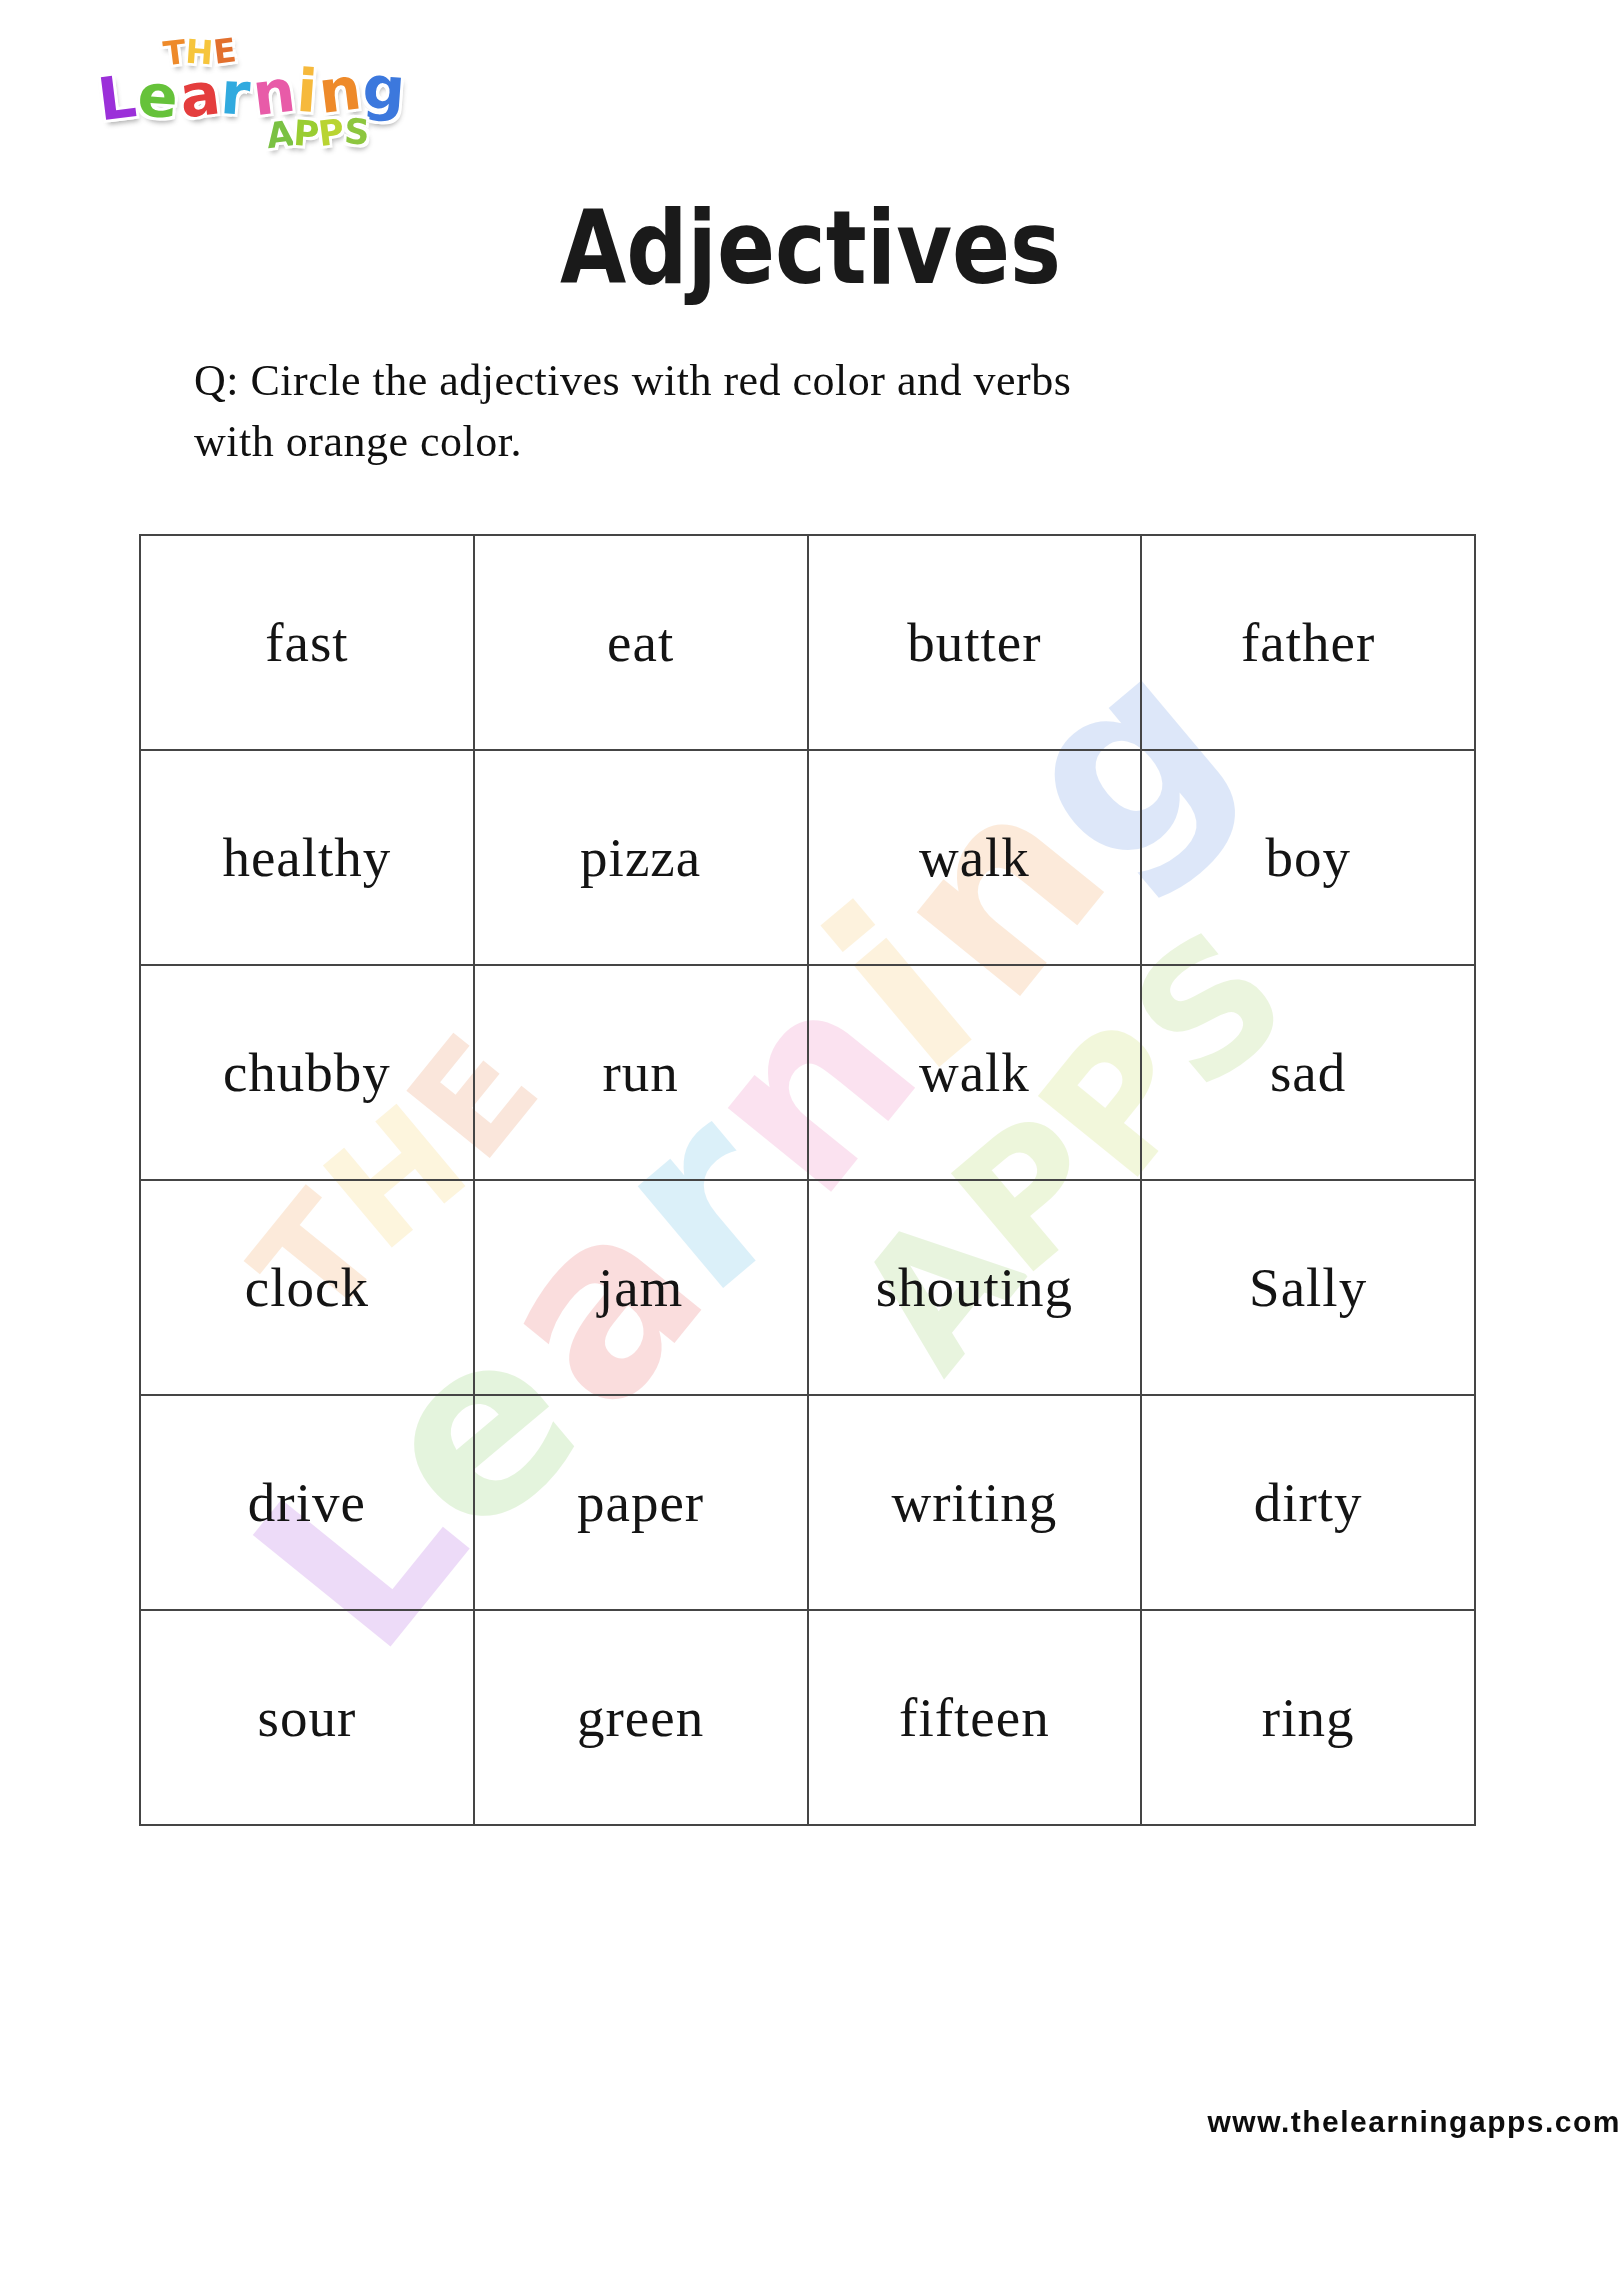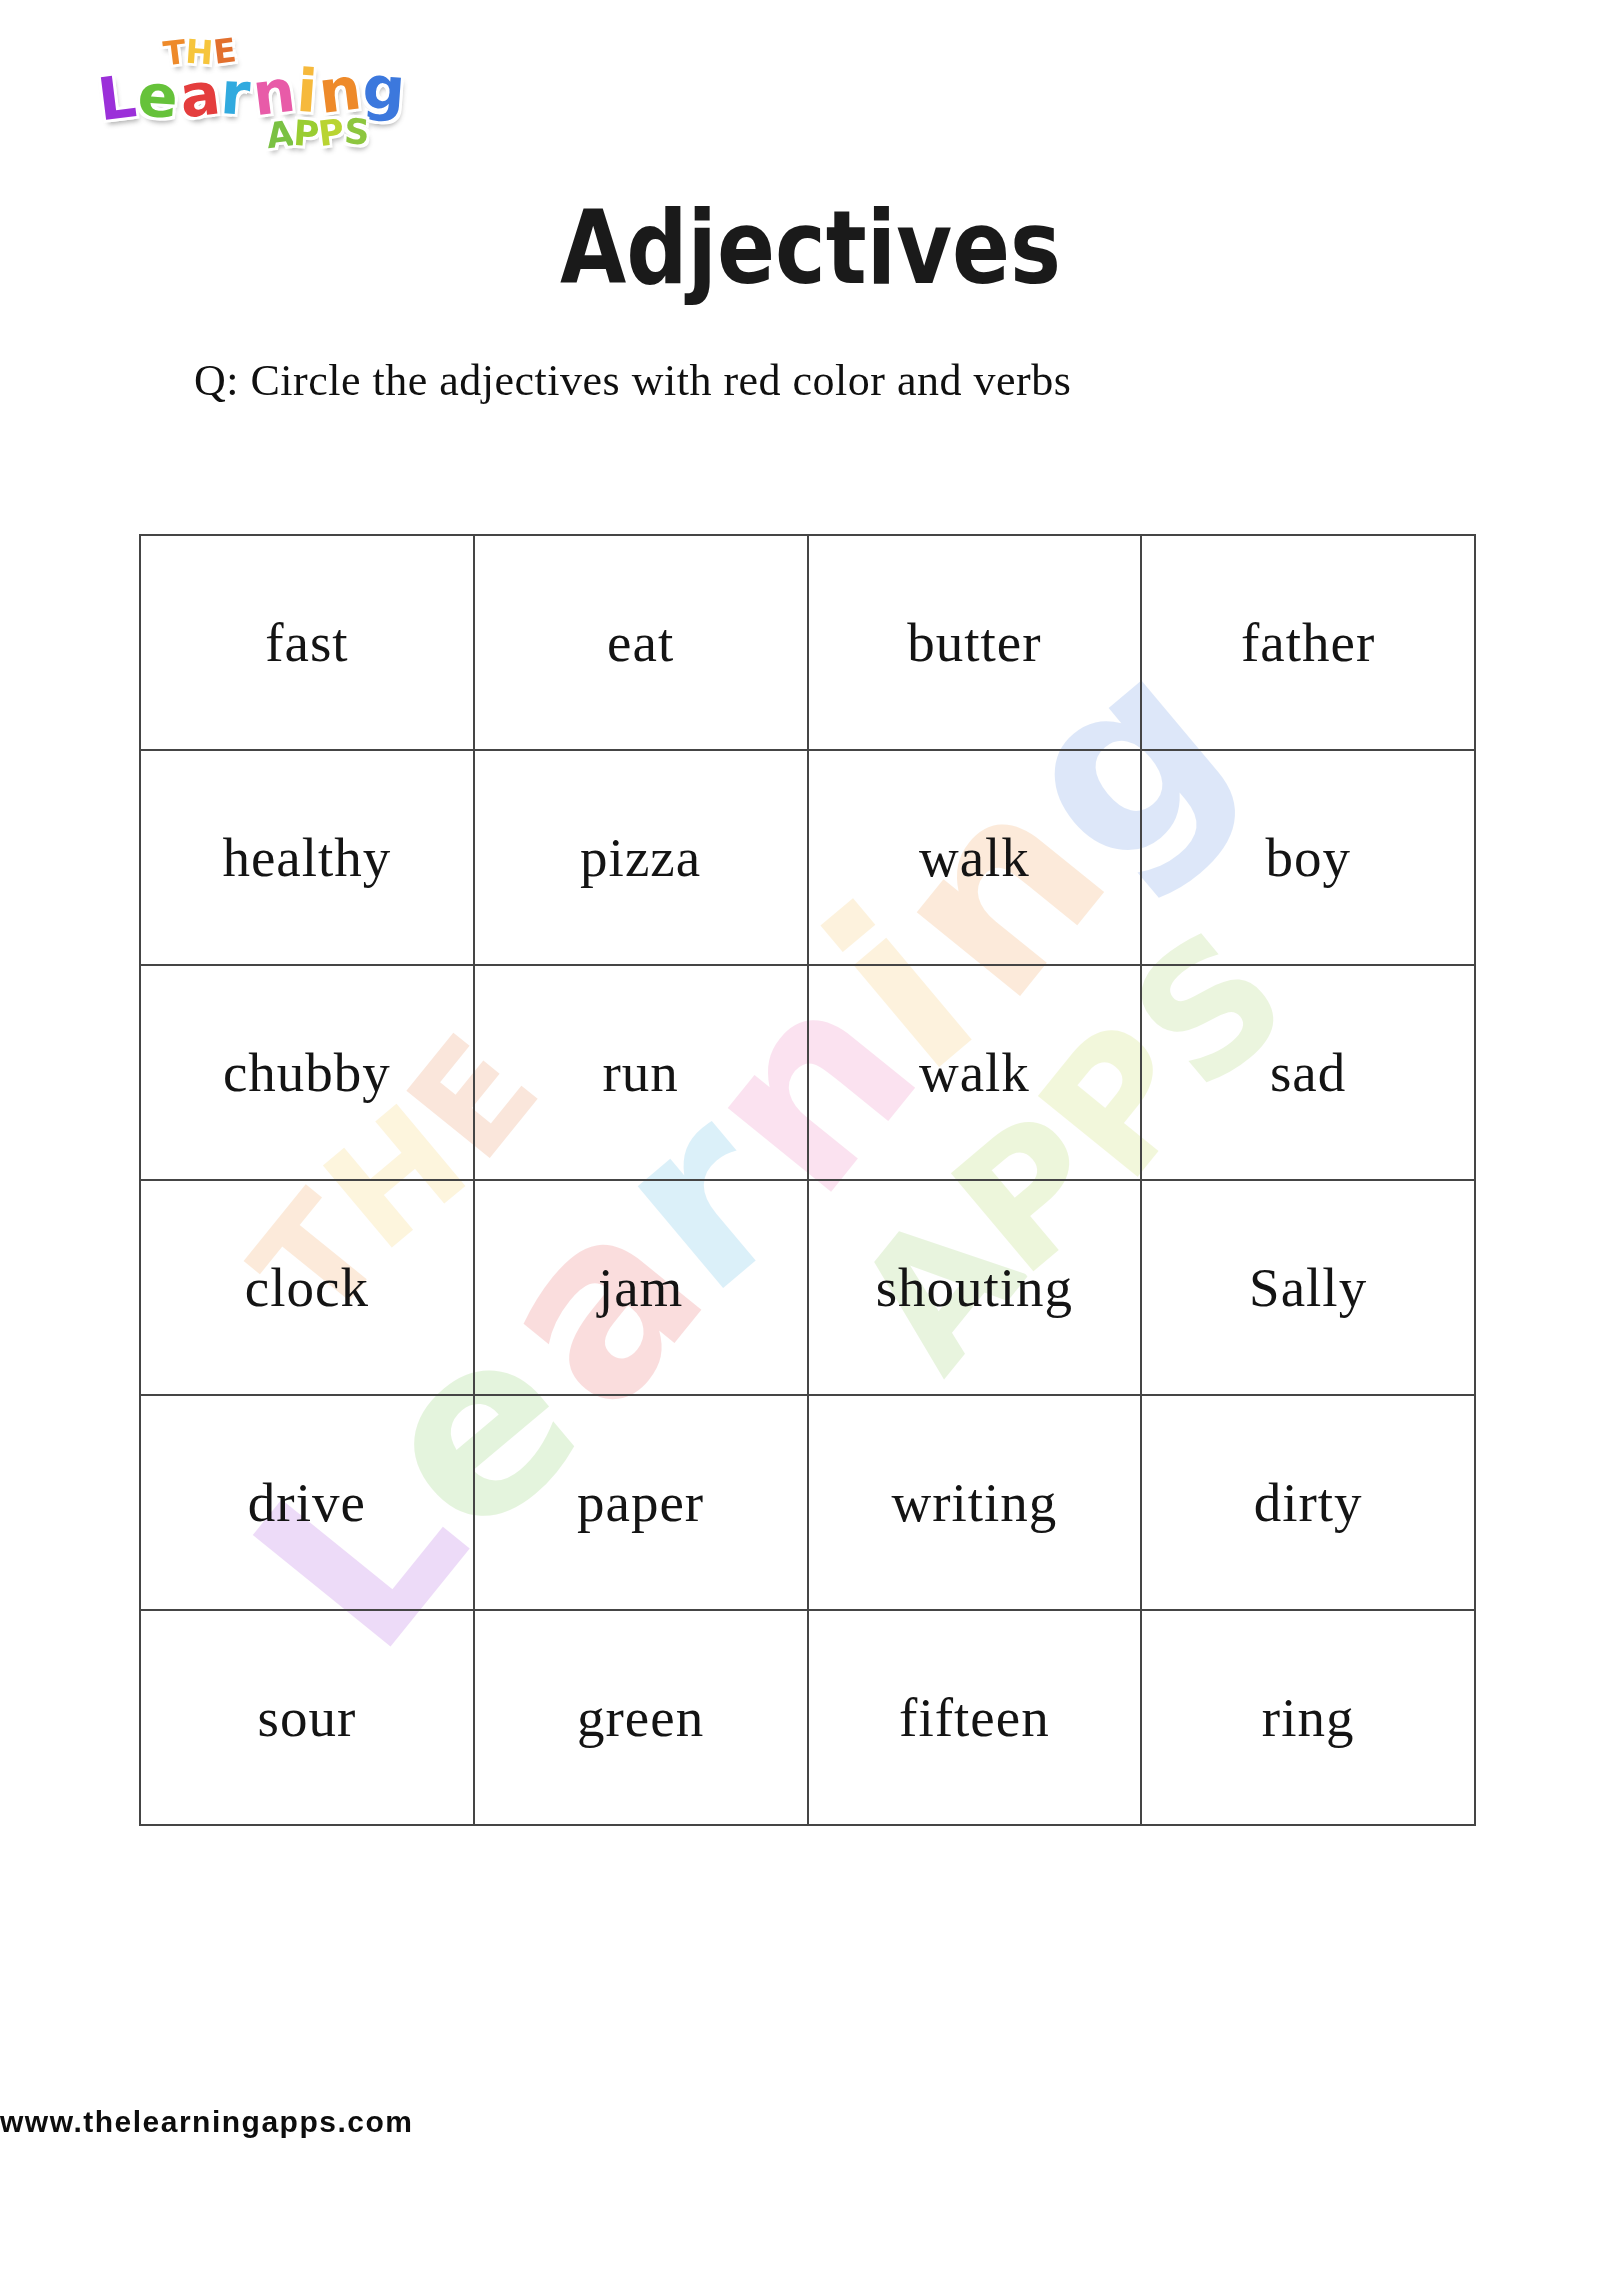--- a/index.html
+++ b/index.html
@@ -63,21 +63,21 @@
   .word-table td{
     height:211px;
     border:2px solid #454545;
     border-top-width:2.9px;border-bottom-width:2.9px;
     text-align:center;vertical-align:middle;
     font-family:"Liberation Serif",serif;font-size:55px;
     letter-spacing:1px;color:#141414;background:transparent;
   }
   
   .footer{
-    position:absolute;top:2105px;left:0;width:100%;text-align:left;z-index:2;
+    position:absolute;top:2105px;left:0;width:100%;text-align:right;z-index:2;
     font-family:"Liberation Sans",sans-serif;font-weight:bold;
     font-size:30px;letter-spacing:1.5px;color:#0d0d0d;
   }
 </style>
 </head>
 <body>
 
 <div class="watermark" aria-hidden="true">
   <div class="bubble wm-the"><span class="bubble-letter" style="color: rgb(238, 138, 42);">T</span><span class="bubble-letter" style="color: rgb(246, 197, 60);">H</span><span class="bubble-letter" style="color: rgb(226, 112, 46);">E</span></div>
   <div class="bubble wm-word"><span class="bubble-letter" style="color: rgb(155, 48, 217);">L</span><span class="bubble-letter" style="color: rgb(102, 194, 58);">e</span><span class="bubble-letter" style="color: rgb(228, 61, 61);">a</span><span class="bubble-letter" style="color: rgb(49, 170, 223);">r</span><span class="bubble-letter" style="color: rgb(232, 91, 168);">n</span><span class="bubble-letter" style="color: rgb(246, 185, 60);">i</span><span class="bubble-letter" style="color: rgb(238, 138, 42);">n</span><span class="bubble-letter" style="color: rgb(60, 120, 221);">g</span></div>
@@ -87,20 +87,21 @@
 <div class="logo">
   <div class="bubble logo-the"><span class="bubble-letter" style="color: rgb(238, 138, 42);">T</span><span class="bubble-letter" style="color: rgb(246, 197, 60);">H</span><span class="bubble-letter" style="color: rgb(226, 112, 46);">E</span></div>
   <div class="bubble logo-word"><span class="bubble-letter" style="color: rgb(155, 48, 217);">L</span><span class="bubble-letter" style="color: rgb(102, 194, 58);">e</span><span class="bubble-letter" style="color: rgb(228, 61, 61);">a</span><span class="bubble-letter" style="color: rgb(49, 170, 223);">r</span><span class="bubble-letter" style="color: rgb(232, 91, 168);">n</span><span class="bubble-letter" style="color: rgb(246, 185, 60);">i</span><span class="bubble-letter" style="color: rgb(238, 138, 42);">n</span><span class="bubble-letter" style="color: rgb(60, 120, 221);">g</span></div>
   <div class="bubble logo-apps"><span class="bubble-letter" style="color: rgb(122, 193, 67);">A</span><span class="bubble-letter" style="color: rgb(154, 205, 50);">P</span><span class="bubble-letter" style="color: rgb(185, 212, 50);">P</span><span class="bubble-letter" style="color: rgb(141, 198, 63);">S</span></div>
 </div>
 
 <h1 class="title">Adjectives</h1>
 
 <div class="question">
   <div>Q: Circle the adjectives with red color and verbs</div>
+  <div>with orange color.</div>
 </div>
 
 <table class="word-table">
   <tbody>
     <tr>
       <td>fast</td>
       <td>eat</td>
       <td>butter</td>
       <td>father</td>
     </tr>

